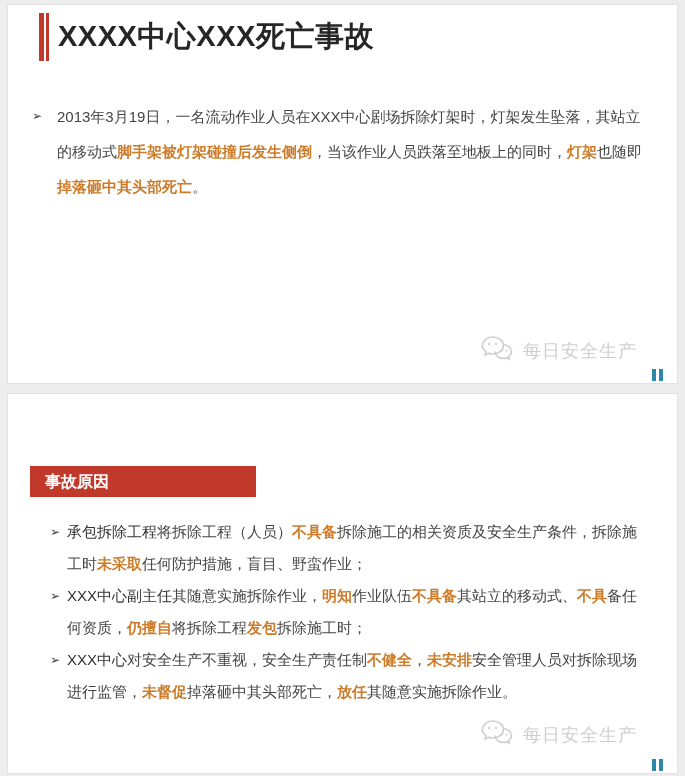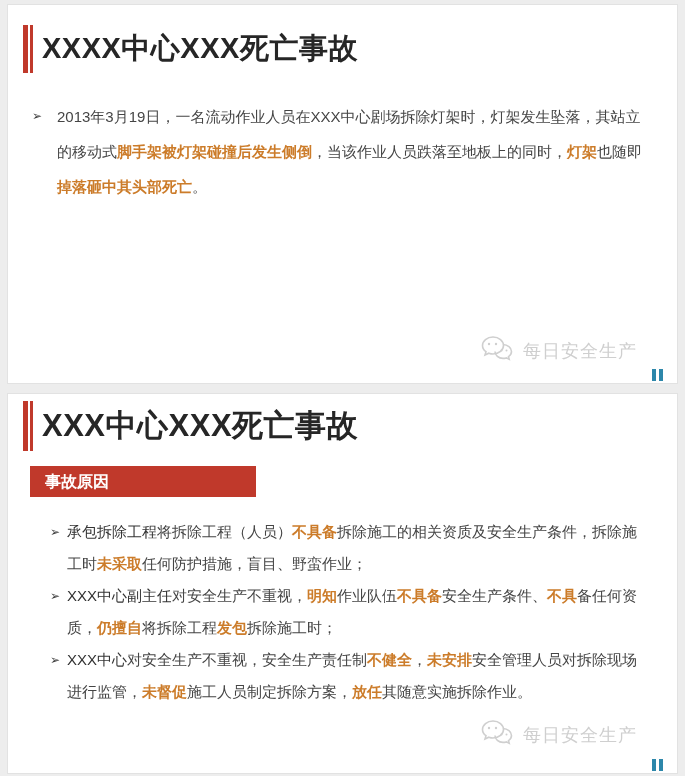--- a/index.html
+++ b/index.html
@@ -23,21 +23,21 @@
   .slide{
     position:relative;
     background:#ffffff;
     border:1px solid var(--border);
     width:671px;
   }
   .slide1{height:380px;margin-bottom:9px;}
   .slide2{height:381px;}
 
   .title-row{position:absolute;left:15px;display:flex;align-items:center;}
-  .slide1 .title-row{top:20px;height:48px;}
+  .slide1 .title-row{top:8px;height:48px;margin-left:16px;}
   .slide2 .title-row{top:7px;height:50px;}
   .accent{display:flex;align-self:stretch;}
   .accent .bar-thick{width:5px;background:var(--red);}
   .accent .bar-gap{width:2px;background:transparent;}
   .accent .bar-thin{width:3px;background:var(--red);}
   .slide-title{
     margin:0 0 0 9px;
     font-size:29px;font-weight:bold;color:var(--title);
     letter-spacing:0.5px;white-space:nowrap;
   }
@@ -119,43 +119,35 @@
       <span>每日安全生产</span>
     </div>
 
     <div class="pause">
       <span></span>
         <span></span>
     </div>
   </section>
 
   <section class="slide slide2">
-    <div class="title-row">
-      <div class="accent">
-        <div class="bar-thick"></div>
-        <div class="bar-gap"></div>
-        <div class="bar-thin"></div>
-      </div>
-      <h1 class="slide-title">XXX中心XXX死亡事故</h1>
-    </div>
 
     <div class="section-banner">事故原因</div>
 
     <div class="body-area">
       <div class="bullet">
         <span class="marker">➢</span>
         <p class="seg-text"><span class="seg-b">承包拆除工程</span><span>将拆除工程（人员）</span><span class="seg-hl">不具备</span><span>拆除施工的相关资质及安全生产条件，拆除施工时</span><span class="seg-hl">未采取</span><span>任何防护措施，盲目、野蛮作业；</span></p>
       </div>
       <div class="bullet">
         <span class="marker">➢</span>
-        <p class="seg-text"><span class="seg-b">XXX中心副主任</span><span>对安全生产不重视，</span><span class="seg-hl">明知</span><span>作业队伍</span><span class="seg-hl">不具备</span><span>安全生产条件、</span><span class="seg-hl">不具</span><span>备任何资质，</span><span class="seg-hl">仍擅自</span><span>将拆除工程</span><span class="seg-hl">发包</span><span>拆除施工时；</span></p>
+        <p class="seg-text"><span class="seg-b">XXX中心副主任</span><span>其随意实施拆除作业，</span><span class="seg-hl">明知</span><span>作业队伍</span><span class="seg-hl">不具备</span><span>其站立的移动式、</span><span class="seg-hl">不具</span><span>备任何资质，</span><span class="seg-hl">仍擅自</span><span>将拆除工程</span><span class="seg-hl">发包</span><span>拆除施工时；</span></p>
       </div>
       <div class="bullet">
         <span class="marker">➢</span>
-        <p class="seg-text"><span class="seg-b">XXX中心</span><span>对安全生产不重视，安全生产责任制</span><span class="seg-hl">不健全</span><span>，</span><span class="seg-hl">未安排</span><span>安全管理人员对拆除现场进行监管，</span><span class="seg-hl">未督促</span><span>施工人员制定拆除方案，</span><span class="seg-hl">放任</span><span>其随意实施拆除作业。</span></p>
+        <p class="seg-text"><span class="seg-b">XXX中心</span><span>对安全生产不重视，安全生产责任制</span><span class="seg-hl">不健全</span><span>，</span><span class="seg-hl">未安排</span><span>安全管理人员对拆除现场进行监管，</span><span class="seg-hl">未督促</span><span>掉落砸中其头部死亡，</span><span class="seg-hl">放任</span><span>其随意实施拆除作业。</span></p>
       </div>
     </div>
 
     <div class="watermark">
       <span class="wm-icon">
         <svg width="34" height="27" viewBox="0 0 34 27">
           <g fill="none" stroke="#cfcfcf" stroke-width="1.6">
             <path d="M13 2 C7 2 2.5 6 2.5 10.5 C2.5 13 3.8 15.2 6 16.7 L5 20 L8.8 18.2 C10 18.6 11.5 19 13 19 C19 19 23.5 15 23.5 10.5 C23.5 6 19 2 13 2 Z"></path>
             <path d="M23 9.5 C27.5 9.8 31.5 12.8 31.5 16.5 C31.5 18.6 30.3 20.4 28.5 21.6 L29.2 24.3 L26.2 22.9 C25.2 23.2 24.1 23.4 23 23.4 C18.6 23.4 15 20.3 15 16.5"></path>
           </g>

